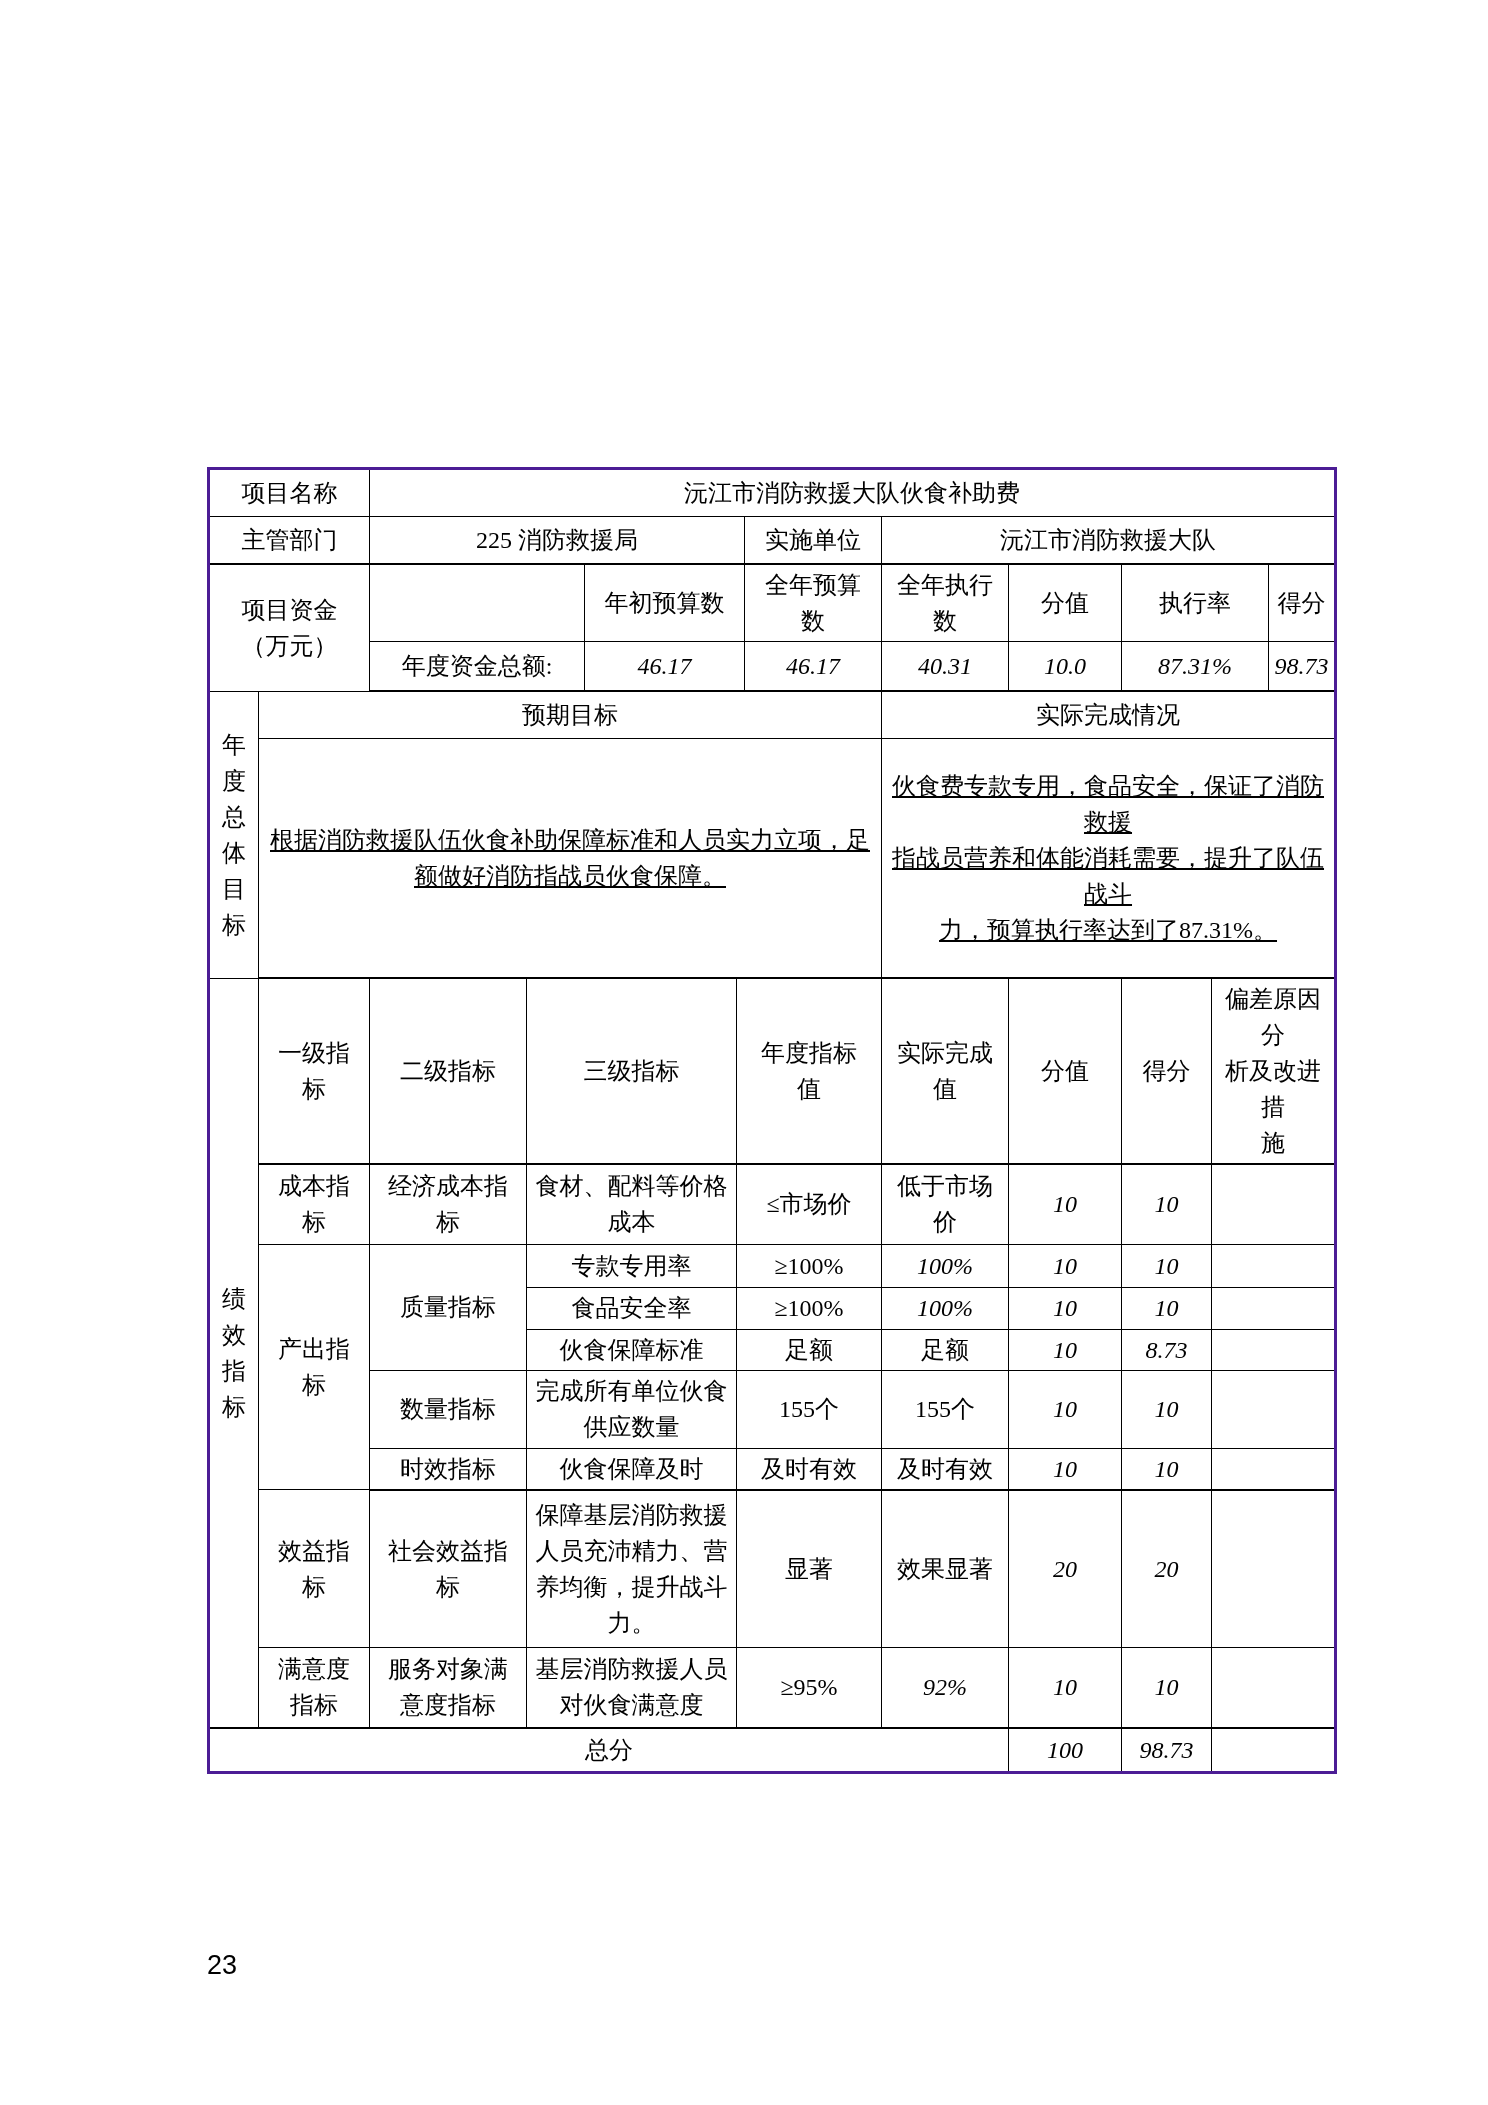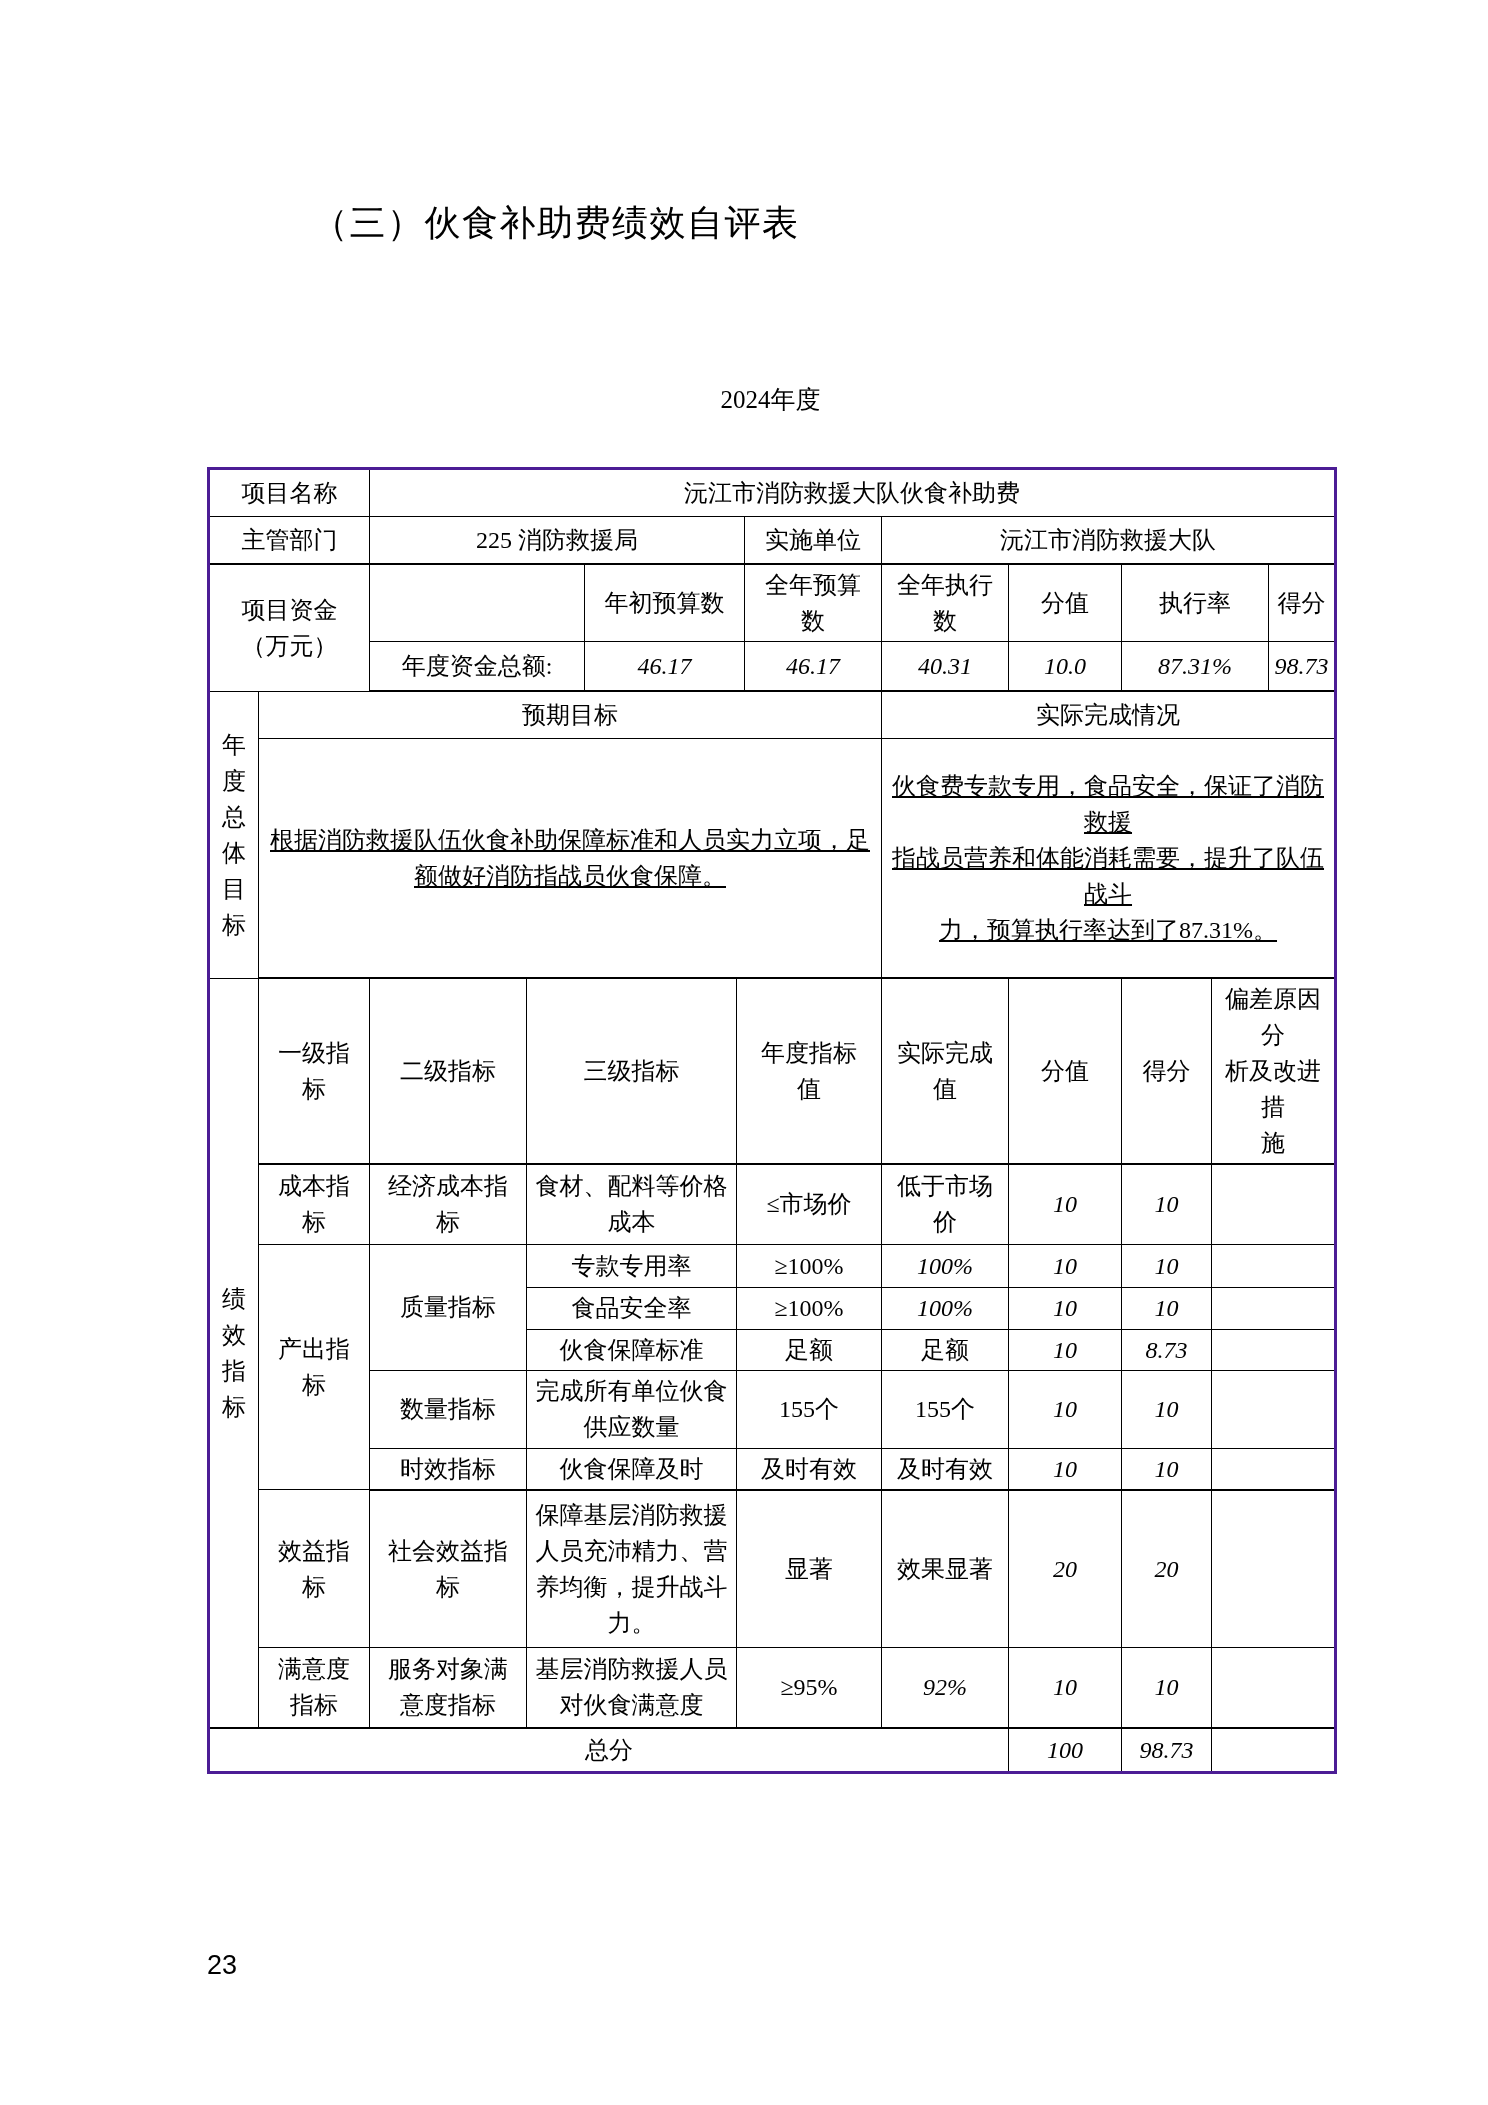--- a/index.html
+++ b/index.html
@@ -43,22 +43,20 @@
   .page-number {
     position:absolute; left:207px; top:1950px; width:1127px; text-align:left;
     font-family:"Liberation Sans","DejaVu Sans",sans-serif; font-size:27px;
   }
 </style>
 </head>
 <body>
 
 <div class="page">
 
-  <div class="section-heading">（三）伙食补助费绩效自评表</div>
-  <div class="doc-subtitle">2024年度</div>
 
   <table class="eval">
     <colgroup>
       <col style="width:50px">
         <col style="width:111px">
         <col style="width:157px">
       <col style="width:58px">
         <col style="width:152px">
         <col style="width:8px">
       <col style="width:137px">

